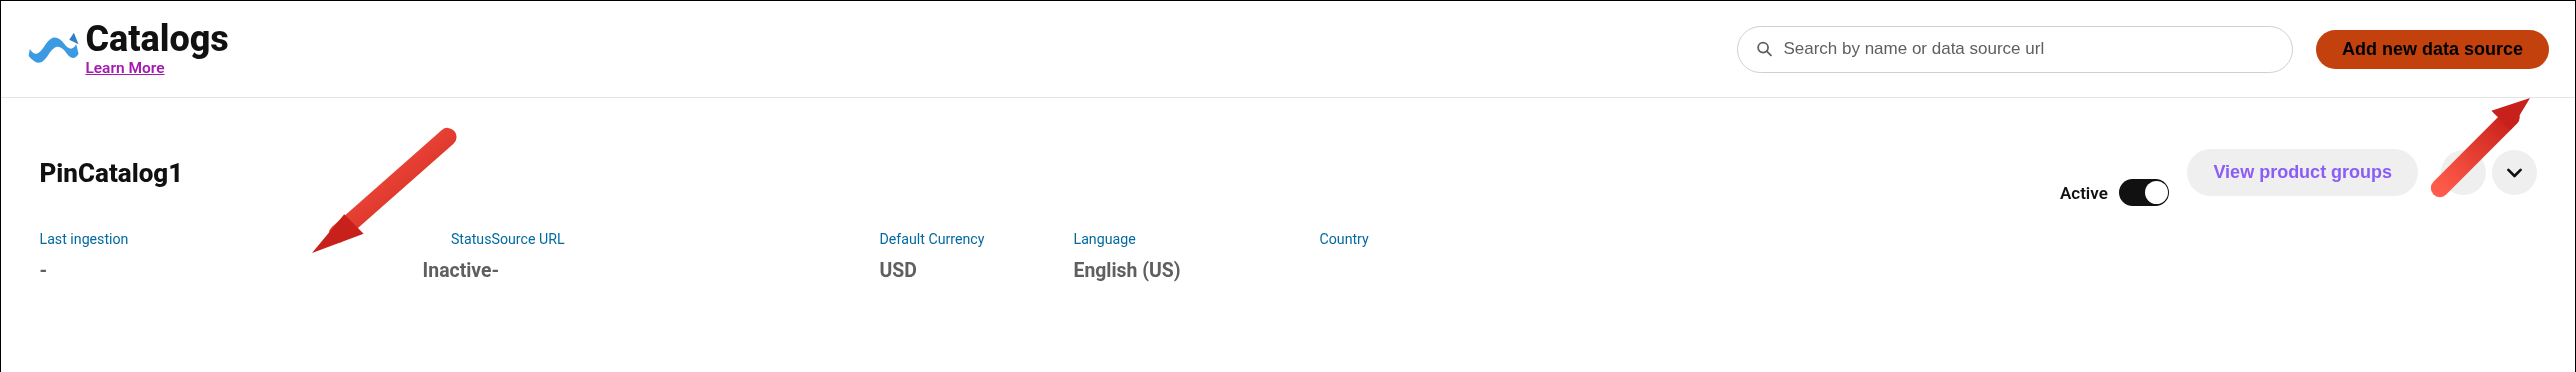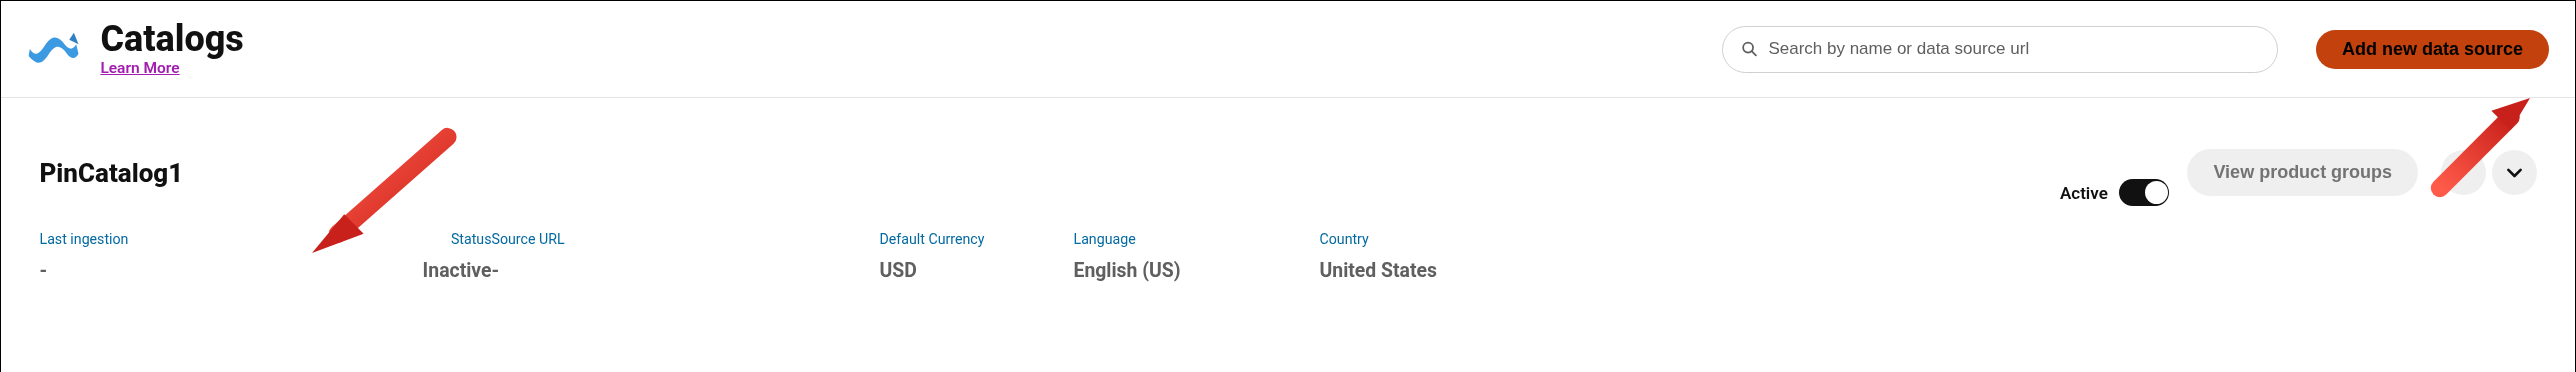--- a/index.html
+++ b/index.html
@@ -14,21 +14,21 @@
   }
   
   @media (max-width: 2588px) {
     body { transform: scale(1); }
   }
 
   .header {
     display: flex;
     align-items: center;
     padding: 15.5px 26px 15.5px 19.4px;
-    gap: 15px;
+    gap: 0;
     border-bottom: 0.6px solid #e5e5e5;
   }
   .logo {
     width: 65px;
     height: 65px;
     border-radius: 50%;
     display: flex;
     align-items: center;
     justify-content: center;
     flex-shrink: 0;
@@ -85,21 +85,21 @@
   .active-block { display: flex; align-items: center; gap: 11.6px; margin-right: 18px; margin-top: 40px; }
   .active-label { font-size: 17px; font-weight: 600; }
   .toggle {
     width: 50px; height: 27px; border-radius: 14.2px; background: #111; position: relative; cursor: pointer;
   }
   .toggle .knob {
     position: absolute; top: 1.9px; right: 1.9px; width: 23px; height: 23px; border-radius: 50%; background: #fff;
   }
   .pill-btn {
     height: 47px; border-radius: 26px; background: #efefef; border: none; padding: 0 26px;
-    font-size: 18px; font-weight: 700; color: #737373; cursor: pointer; margin-right: 18px;
+    font-size: 18px; font-weight: 700; color: #8b5cf6; cursor: pointer; margin-right: 18px;
   }
   .icon-circle {
     width: 45px; height: 45px; border-radius: 50%; background: #efefef; display: flex; align-items:center; justify-content:center;
     cursor: pointer; margin-left: 5.2px;
   }
   .icon-circle svg { width: 21px; height: 21px; }
 
   .fields {
     display: flex;
     gap: 0;
@@ -186,21 +186,20 @@
     <div class="field w-curr">
       <span class="field-label">Default Currency</span>
       <span class="field-value">USD</span>
     </div>
     <div class="field w-lang">
       <span class="field-label">Language</span>
       <span class="field-value">English (US)</span>
     </div>
     <div class="field w-country">
       <span class="field-label">Country</span>
-      <span class="field-value">United States</span>
     </div>
   </div>
 </div>
 
 <div class="arrow" style="left:298px; top:123px;">
   <svg width="168" height="142" viewBox="0 0 260 220">
     <defs>
       <linearGradient id="g1" x1="0" y1="0" x2="1" y2="1">
         <stop offset="0" stop-color="#ff5b4a"></stop>
           <stop offset="1" stop-color="#c8201a"></stop>

